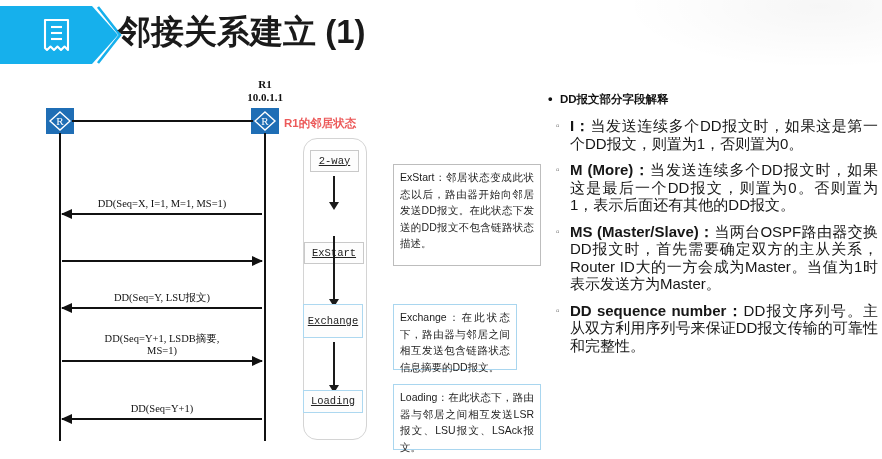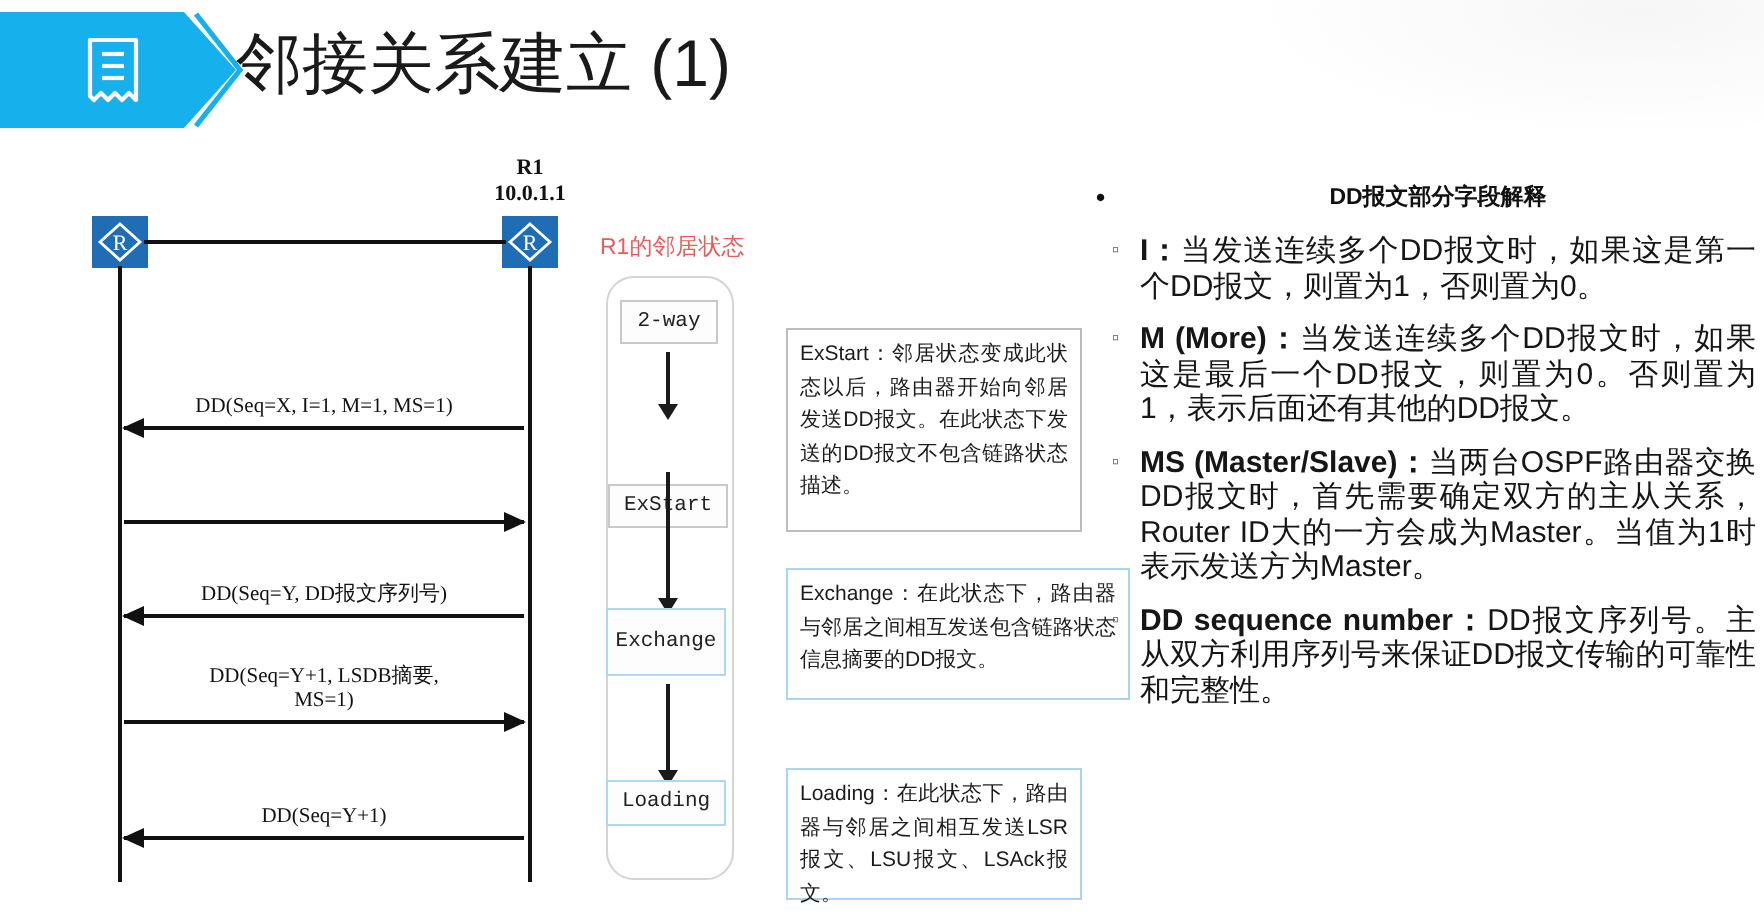--- a/index.html
+++ b/index.html
@@ -19,21 +19,21 @@
 
   
   .banner{
     position:absolute;left:0px;top:6px;width:122px;height:58px;
   }
   .banner svg{display:block;}
 
   .title{
     position:absolute;left:118px;top:10px;
     font-family:"Liberation Sans", sans-serif;
-    font-weight:normal;
+    font-weight:bold;
     font-size:33px;
     color:#1a1a1a;
     letter-spacing:0px;
     white-space:nowrap;
   }
 
   
   .node-label{
     position:absolute;
     font-family:"Liberation Serif", serif;
@@ -82,23 +82,23 @@
     width:0;height:0;
     border-top:5px solid transparent;
     border-bottom:5px solid transparent;
   }
   .msg.left .head{ left:-1px; border-right:11px solid #111;}
   .msg.right .head{ right:-1px; border-left:11px solid #111;}
 
   
   .fsm-title{
     position:absolute;
-    left:300px;top:116px;
-    font-family:"Liberation Sans", sans-serif;
-    font-weight:normal;
+    left:284px;top:116px;
+    font-family:"Liberation Sans", sans-serif;
+    font-weight:bold;
     font-size:11.5px;
     color:#ec5a5a;
     white-space:nowrap;
   }
   .fsm-frame{
     position:absolute;
     left:303px;top:138px;width:62px;height:300px;
     border:1.4px solid #d4d4d4;
     border-radius:14px;
     background:transparent;
@@ -106,20 +106,21 @@
   .state{
     position:absolute;
     font-family:"Liberation Mono", monospace;
     font-size:10.5px;
     color:#222;
     text-align:center;
     background:#fdfdfd;
     box-sizing:border-box;
     display:flex;align-items:center;justify-content:center;
     line-height:13px;
+    text-decoration:underline;
   }
   .state.grey{ border:1.3px solid #c9c9c9; }
   .state.blue{ border:1.3px solid #add8f0; }
   .arrow-v{
     position:absolute;
     width:1.8px;background:#1a1a1a;
   }
   .arrow-v::after{
     content:"";position:absolute;left:-4px;bottom:-7px;
     width:0;height:0;
@@ -150,21 +151,20 @@
   }
   .expl .h{
     position:relative;
     font-family:"Liberation Sans", sans-serif;
     font-weight:bold;
     font-size:11.5px;
     color:#111;
     padding-left:12px;
     margin-bottom:10px;
     line-height:15px;
-    text-align:center;
   }
   .expl .h::before{
     content:"•";
     position:absolute;left:0;top:-1px;
     font-size:13px;color:#111;
   }
   .expl .item{
     position:relative;
     padding-left:22px;
     margin-bottom:9px;
@@ -232,21 +232,21 @@
     <div class="shaft"></div>
     <div class="head"></div>
   </div>
 
   <div class="msg right" style="left:62px;top:235px;width:200px;height:30px;">
     <div class="shaft"></div>
     <div class="head"></div>
   </div>
 
   <div class="msg left" style="left:62px;top:282px;width:200px;height:30px;">
-    <div class="lbl">DD(Seq=Y, DD报文序列号)</div>
+    <div class="lbl">DD(Seq=Y, LSU报文)</div>
     <div class="shaft"></div>
     <div class="head"></div>
   </div>
 
   <div class="msg right" style="left:62px;top:322px;width:200px;height:43px;">
     <div class="lbl">DD(Seq=Y+1, LSDB摘要,
 MS=1)</div>
     <div class="shaft"></div>
     <div class="head"></div>
   </div>
@@ -266,21 +266,21 @@
   <div class="state grey" style="left:304px;top:210px;width:60px;height:22px;margin-top:32px;">ExStart</div>
   <div class="arrow-v" style="left:333px;top:236px;height:64px;"></div>
 
   <div class="state blue" style="left:303px;top:304px;width:60px;height:34px;">Exchange</div>
   <div class="arrow-v" style="left:333px;top:342px;height:44px;"></div>
 
   <div class="state blue" style="left:303px;top:390px;width:60px;height:23px;">Loading</div>
 
   <div class="callout grey" style="left:393px;top:164px;width:148px;height:102px;">ExStart：邻居状态变成此状态以后，路由器开始向邻居发送DD报文。在此状态下发送的DD报文不包含链路状态描述。</div>
 
-  <div class="callout blue" style="left:393px;top:284px;width:172px;height:66px;">Exchange：在此状态下，路由器与邻居之间相互发送包含链路状态信息摘要的DD报文。</div>
+  <div class="callout blue" style="left:393px;top:304px;width:124px;height:66px;">Exchange：在此状态下，路由器与邻居之间相互发送包含链路状态信息摘要的DD报文。</div>
 
   <div class="callout blue" style="left:393px;top:384px;width:148px;height:66px;">Loading：在此状态下，路由器与邻居之间相互发送LSR报文、LSU报文、LSAck报文。</div>
 
   <div class="expl">
     <div class="h">DD报文部分字段解释</div>
 
     <div class="item">
       <b>I：</b><span>当发送连续多个DD报文时，如果这是第一个DD报文，则置为1，否则置为0。</span>
     </div>
 

